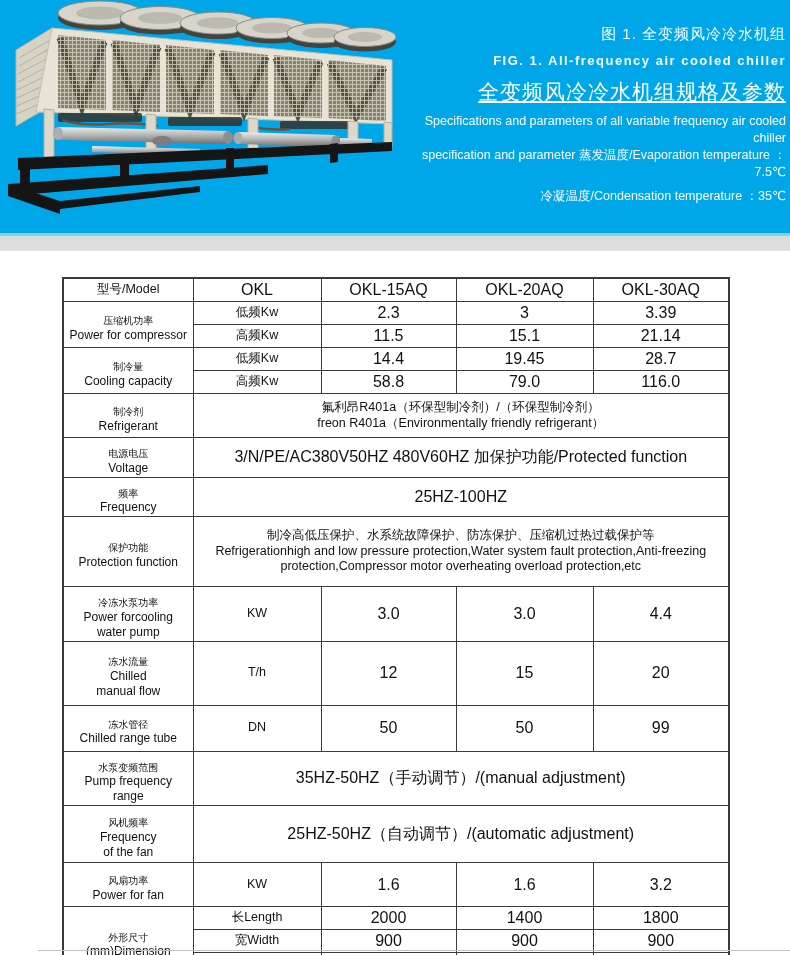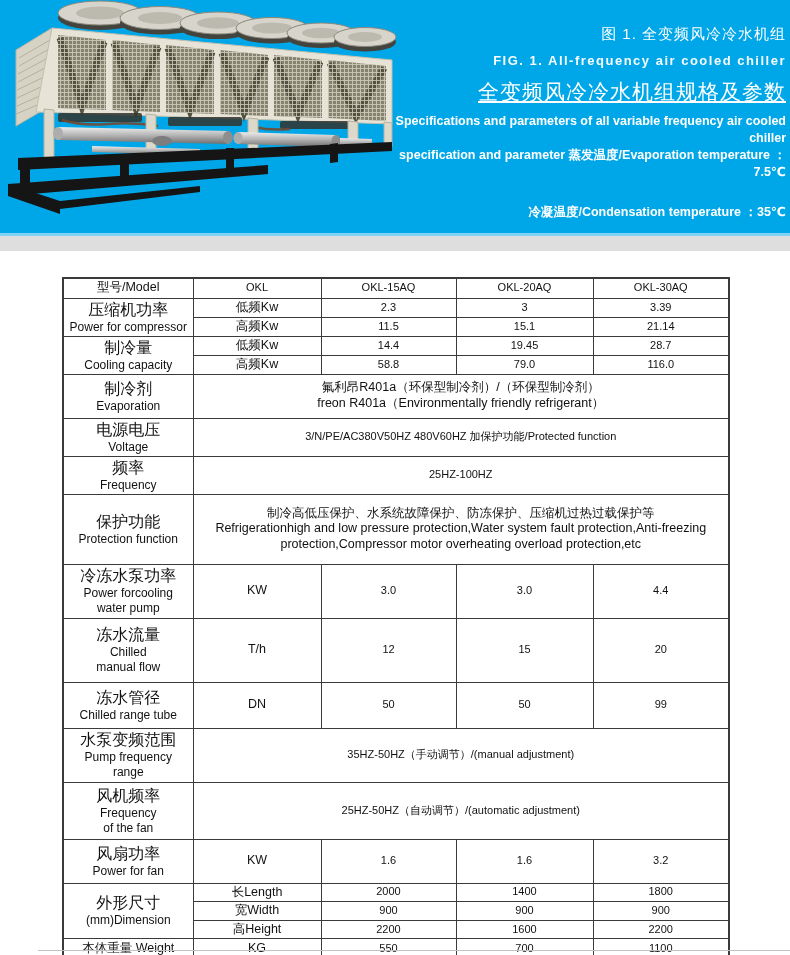--- a/index.html
+++ b/index.html
@@ -14,38 +14,38 @@
   .hero-lightline{position:absolute;left:0;top:233px;width:790px;height:3px;background:#7fd2f3;}
   .gray-band{position:absolute;left:0;top:236px;width:790px;height:15px;background:#dedede;}
 
   .photo-wrap{position:absolute;left:0;top:0;width:398px;height:232px;}
 
   
   .hero-text{position:absolute;left:390px;top:24px;width:396px;color:#ffffff;text-align:right;}
   .fig-zh{font-size:15px;line-height:20px;margin-bottom:9px;letter-spacing:1px;}
   .fig-en{font-size:13px;line-height:16px;margin-bottom:10px;letter-spacing:1.5px;font-weight:bold;opacity:.97;}
   .title-zh{font-size:21px;line-height:26px;margin-bottom:8px;letter-spacing:1px;text-decoration:underline;}
-  .sub{font-size:12.5px;line-height:17px;font-weight:bold;}
+  .sub{font-size:12.5px;line-height:17px;}
   .sub.indent{padding-left:4px;}
-  .sub.last{margin-top:23px;}
+  .sub.last{margin-top:7px;}
 
   
   table.spec{
     position:absolute;left:62px;top:277px;width:666px;
     border-collapse:collapse;table-layout:fixed;
     font-size:12.5px;line-height:1.25;color:#111;
     border:2px solid #3a3a3a;
   }
   table.spec td{
     border:1px solid #3a3a3a;text-align:center;vertical-align:middle;
     padding:1px 3px;overflow:hidden;
   }
-  .zh{font-size:16px;}
+  .zh{font-size:10px;margin-top:9px;}
   .en{font-size:12px;}
-  .val{font-size:11px;}
+  .val{font-size:16px;}
   .bottom-line{position:absolute;left:38px;top:950px;width:752px;height:1px;background:#c2c2c2;}
 </style>
 </head>
 <body>
 
 <div class="hero"></div>
 <div class="hero-lightline"></div>
 <div class="gray-band"></div>
 
 <div class="photo-wrap">
@@ -238,21 +238,21 @@
     <tr style="height:18px">
       <td>高频Kw</td>
       <td class="val">58.8</td>
       <td class="val">79.0</td>
       <td class="val">116.0</td>
     </tr>
 
     <tr style="height:44px">
       <td>
         <div class="zh">制冷剂</div>
-        <div class="en">Evaporation</div>
+        <div class="en">Refrigerant</div>
       </td>
       <td colspan="4">
         <div>氟利昂R401a（环保型制冷剂）/（环保型制冷剂）</div>
         <div>freon R401a（Environmentally friendly refrigerant）</div>
       </td>
     </tr>
 
     <tr style="height:34px">
       <td>
         <div class="zh">电源电压</div>

